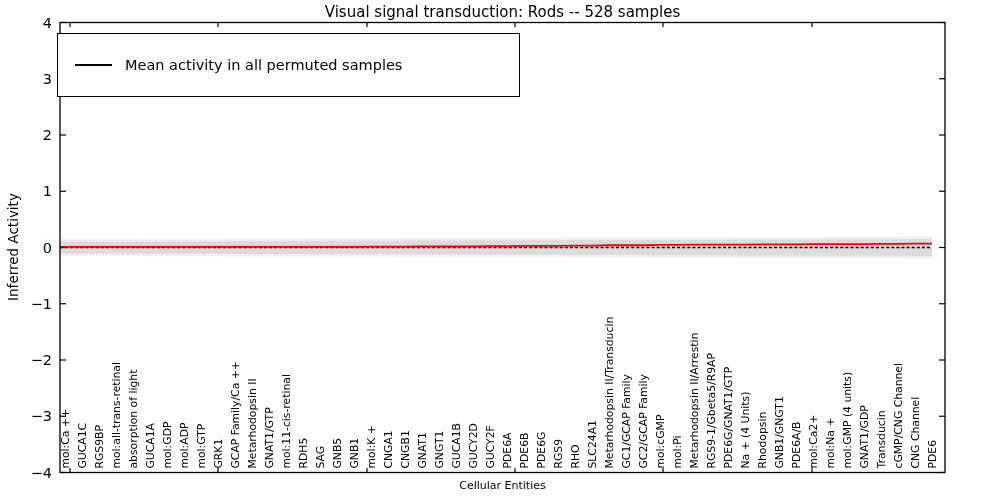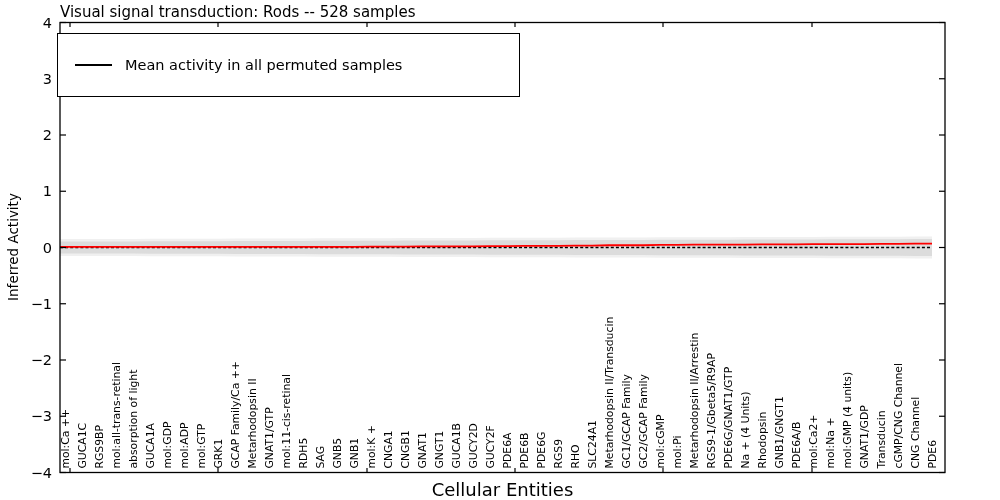--- a/index.html
+++ b/index.html
@@ -3,26 +3,26 @@
 <meta charset="utf-8">
 <style>
   html,body{margin:0;padding:0;background:#fff;}
   .fig{
     position:relative;width:1000px;height:500px;background:#ffffff;
     font-family:"DejaVu Sans","Liberation Sans",sans-serif;color:#000;
     overflow:hidden;
   }
   .fig svg{position:absolute;left:0;top:0;}
   .chart-title{
-    position:absolute;top:3px;left:60px;width:885px;text-align:left;
+    position:absolute;top:3px;left:60px;width:885px;text-align:center;
     font-size:15px;white-space:nowrap;
   }
   .xlabel{
     position:absolute;top:479px;left:60px;width:885px;text-align:center;
-    font-size:18px;
+    font-size:11px;
   }
   .ylabel{
     position:absolute;top:247px;left:13px;transform:translate(-50%,-50%) rotate(-90deg);
     white-space:nowrap;font-size:13.5px;
   }
   .legend{
     position:absolute;left:57px;top:33px;width:463px;height:64px;
     border:1.6px solid #000;background:#fff;box-sizing:border-box;
     display:flex;flex-direction:column;justify-content:center;gap:4px;
   }

